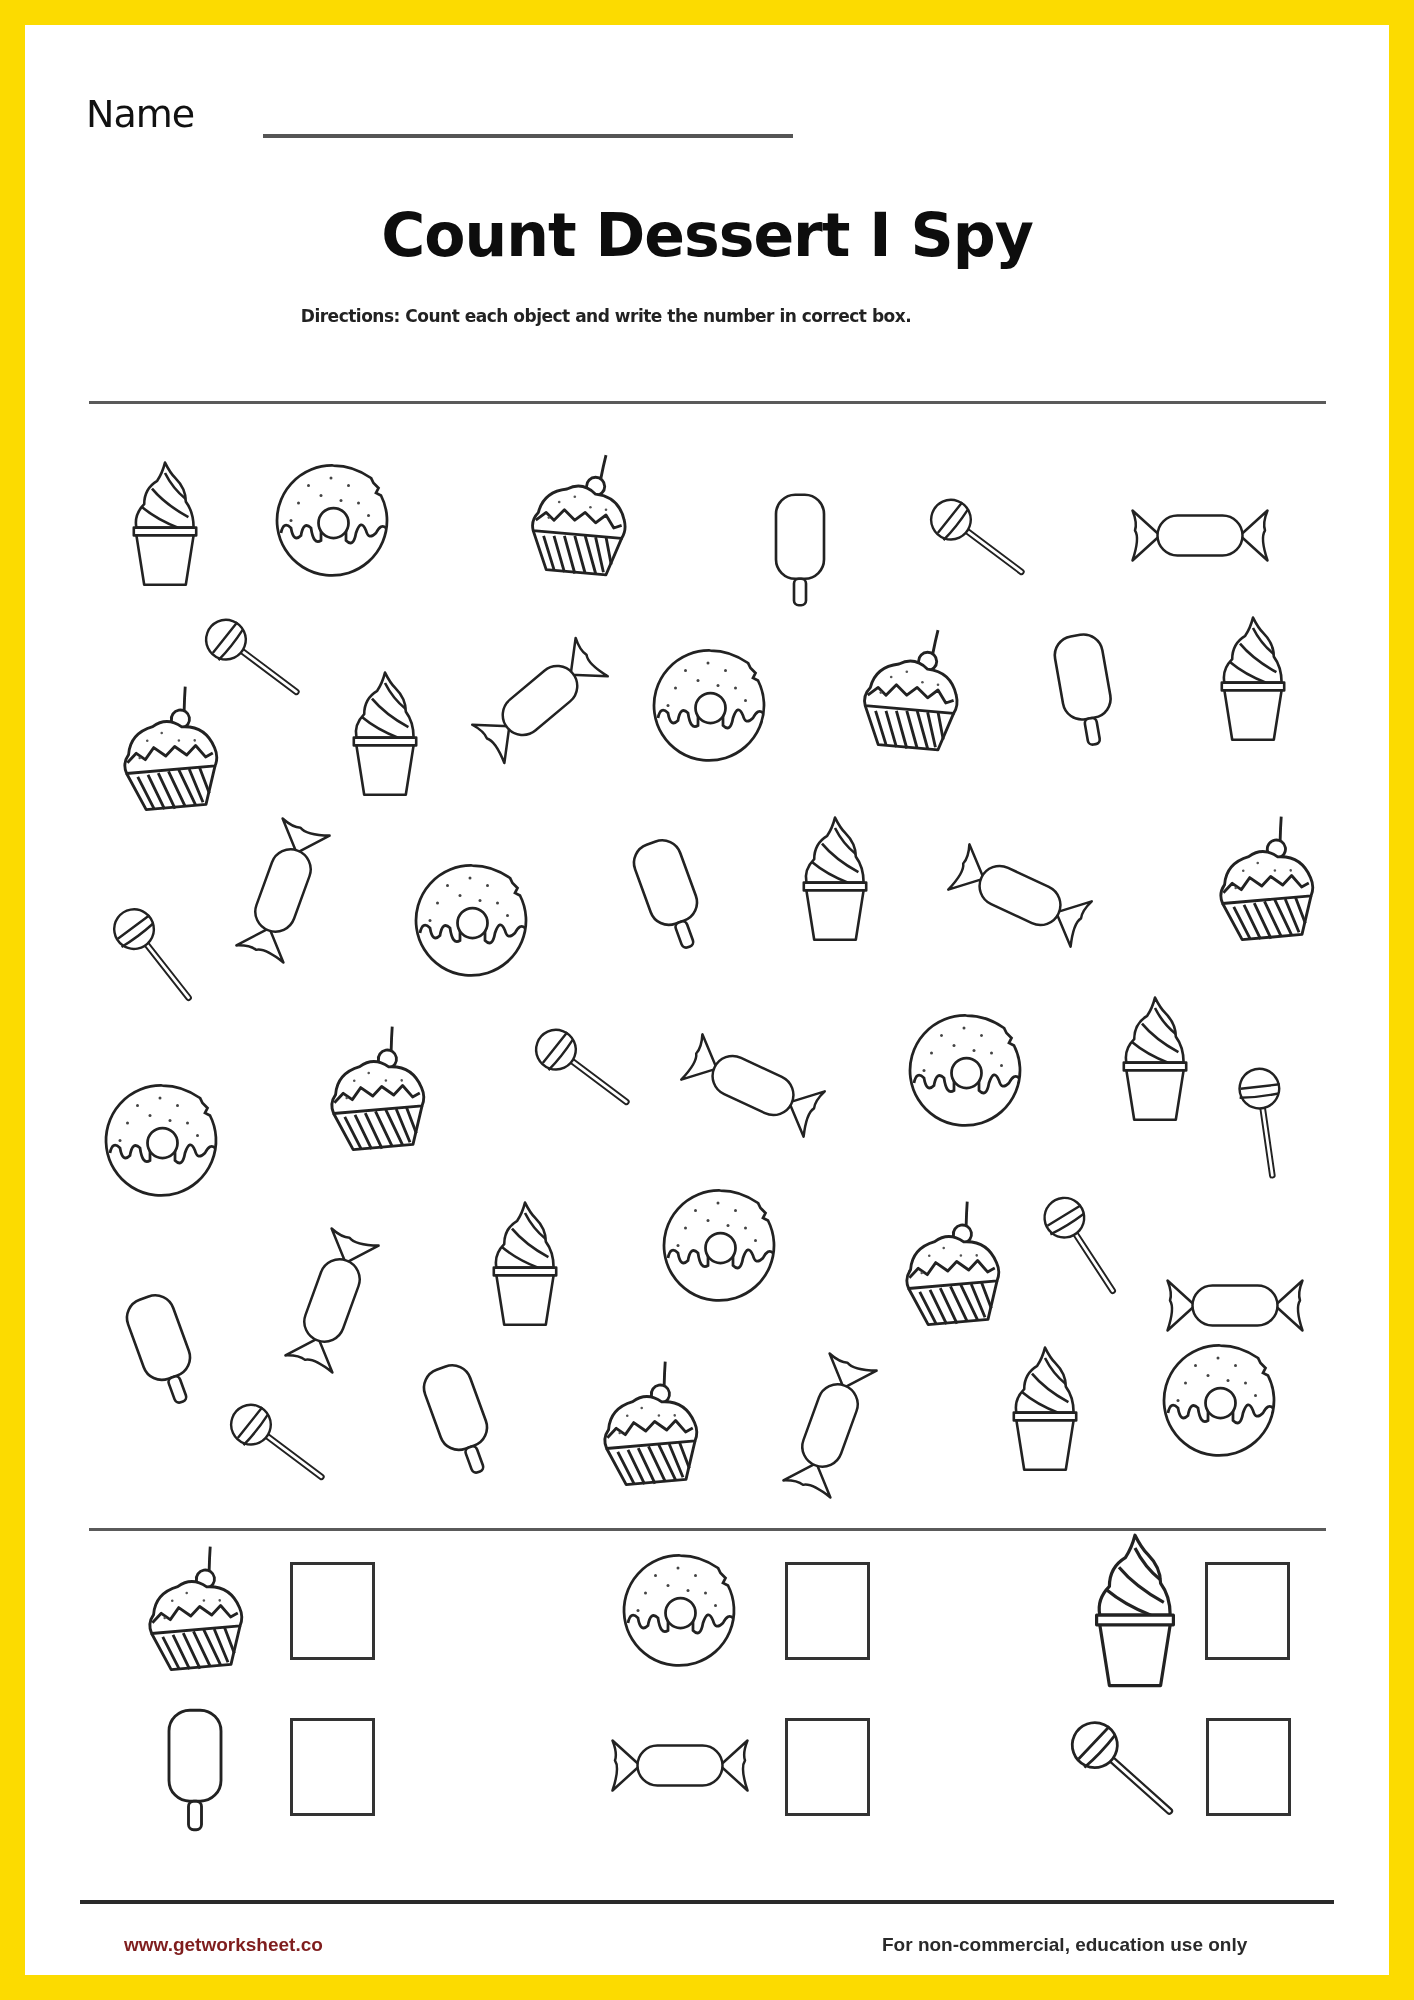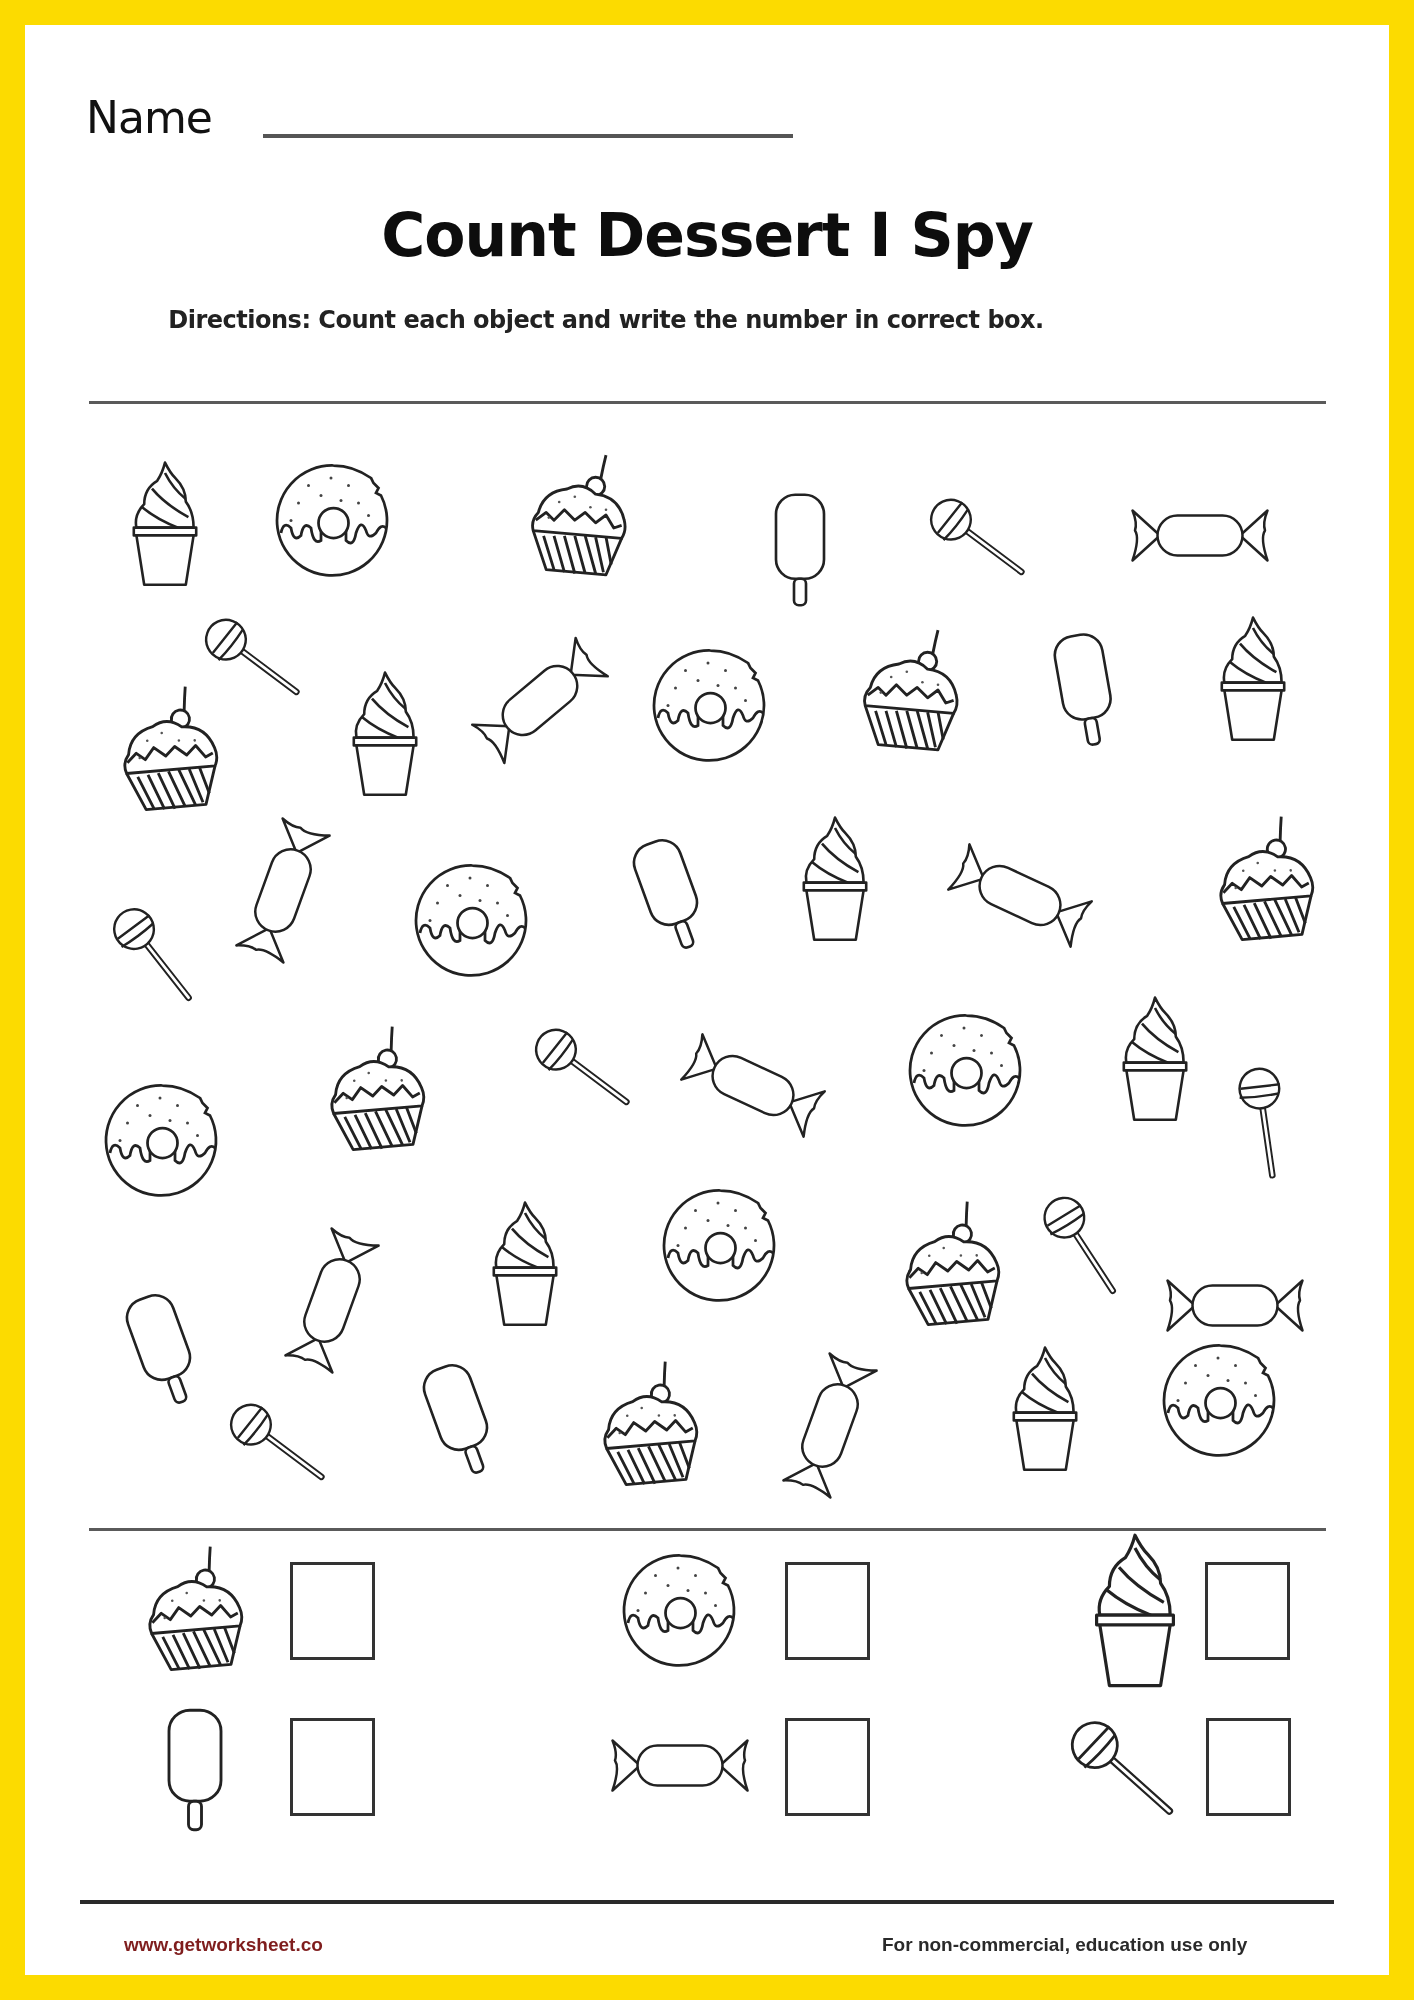--- a/index.html
+++ b/index.html
@@ -1,22 +1,22 @@
 <!DOCTYPE html>
 <html><head>
 <meta charset="utf-8">
 <style>
   html, body { margin: 0; padding: 0; }
   body { width: 1414px; height: 2000px; background: #FCDB00; position: relative; overflow: hidden; }
   .sheet { position: absolute; left: 25px; top: 25px; width: 1364px; height: 1950px; background: #ffffff; }
   .abs { position: absolute; }
-  .name-label { left: 86px; top: 92px; font-family: "DejaVu Sans", sans-serif; font-size: 44px; color: #111; letter-spacing: -1px; }
+  .name-label { left: 86px; top: 92px; font-family: "DejaVu Sans", sans-serif; font-size: 38px; color: #111; letter-spacing: -1px; }
   .name-line { left: 263px; top: 134px; width: 530px; height: 4px; background: #555; }
   .title { left: 0; top: 200px; width: 1414px; text-align: center; font-family: "DejaVu Sans", sans-serif; font-weight: 600; font-size: 60px; color: #0d0d0d; letter-spacing: -1px; }
-  .directions { left: 0; top: 306px; width: 1212px; text-align: center; font-family: "DejaVu Sans", sans-serif; font-weight: 600; font-size: 24px; color: #222; letter-spacing: -0.5px; }
+  .directions { left: 0; top: 306px; width: 1212px; text-align: center; font-family: "DejaVu Sans", sans-serif; font-weight: 600; font-size: 17px; color: #222; letter-spacing: -0.5px; }
   .divider { height: 3px; background: #5a5a5a; }
   .div-top { left: 89px; top: 401px; width: 1237px; }
   .div-mid { left: 89px; top: 1528px; width: 1237px; }
   .div-foot { left: 80px; top: 1900px; width: 1254px; height: 4px; background: #2a2a2a; }
   .footer-left { left: 124px; top: 1934px; font-family: "Liberation Sans", sans-serif; font-weight: 700; font-size: 19px; color: #7f1d1d; }
   .footer-right { left: 846px; top: 1934px; font-family: "Liberation Sans", sans-serif; font-weight: 700; font-size: 19px; color: #2a2a2a; margin-left: 36px; }
   .icon { position: absolute; transform-origin: 50% 50%; }
   .icon svg { width: 100%; height: 100%; display: block; overflow: visible; }
   .answer-box { position: absolute; width: 85px; height: 98px; border: 3px solid #333; box-sizing: border-box; background: #fff; }
 </style>

